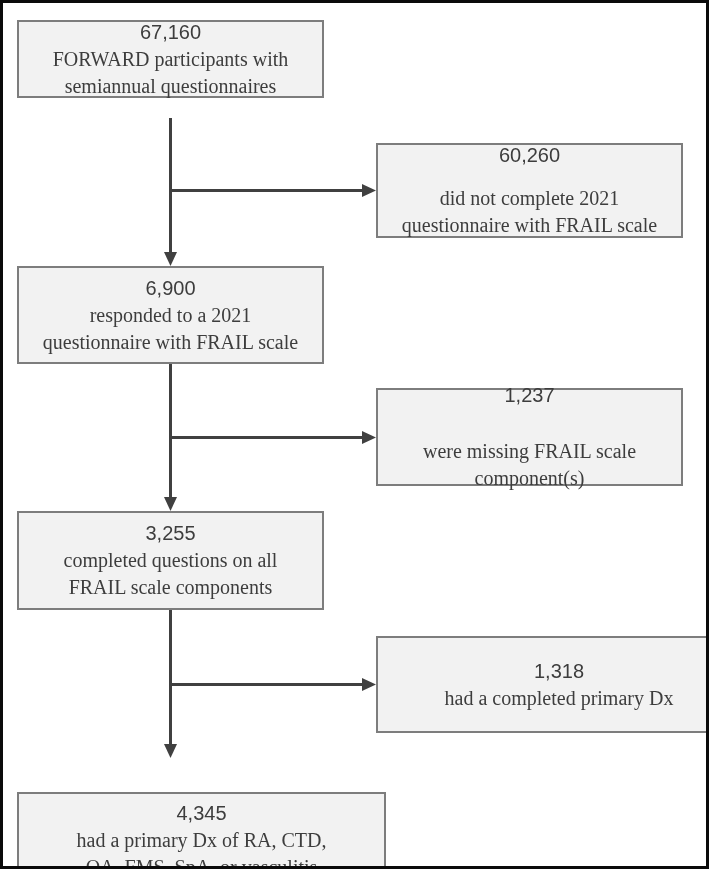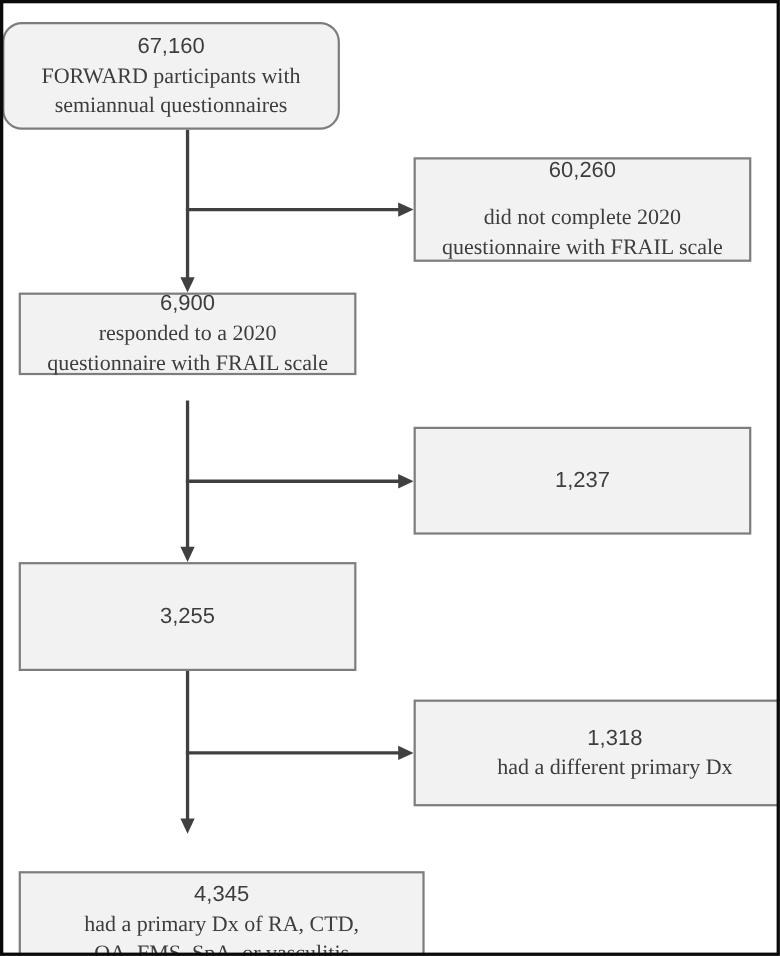--- a/index.html
+++ b/index.html
@@ -39,23 +39,23 @@
     align-items: center;
     justify-content: center;
     text-align: center;
     font-size: 20px;
     line-height: 27px;
     z-index: 2;
   }
   .box-value { white-space: nowrap; }
   .box-label { white-space: pre-line; font-family: Liberation Serif, serif; }
 
-  .pos-main-1 { left: 2px;  top: 20px;  width: 307px; height: 98px; border-radius: 18px; }
+  .pos-main-1 { left: 17px;  top: 20px;  width: 307px; height: 78px; }
   .pos-excl-1 { left: 376px; top: 143px; width: 307px; height: 95px; gap: 16px; }
-  .pos-main-2 { left: 17px;  top: 266px; width: 307px; height: 75px; }
+  .pos-main-2 { left: 17px;  top: 266px; width: 307px; height: 98px; }
   .pos-excl-2 { left: 376px; top: 388px; width: 307px; height: 98px; gap: 29px; }
   .pos-main-3 { left: 17px;  top: 511px; width: 307px; height: 99px; }
   .pos-excl-3 { left: 376px; top: 636px; width: 366px; height: 97px; }
   .pos-main-4 { left: 17px;  top: 792px; width: 369px; height: 97px; justify-content: center; }
 </style>
 </head>
 <body>
 
 <div class="figure">
 
@@ -93,41 +93,45 @@
   </svg>
 
   <div class="flow-box pos-main-1">
     <div class="box-value">67,160</div>
     <div class="box-label">FORWARD participants with
 semiannual questionnaires</div>
   </div>
 
   <div class="flow-box pos-excl-1">
     <div class="box-value">60,260</div>
-    <div class="box-label">did not complete 2020
+    <div class="box-label">did not complete 2021
 questionnaire with FRAIL scale</div>
   </div>
 
   <div class="flow-box pos-main-2">
     <div class="box-value">6,900</div>
-    <div class="box-label">responded to a 2020
+    <div class="box-label">responded to a 2021
 questionnaire with FRAIL scale</div>
   </div>
 
   <div class="flow-box pos-excl-2">
     <div class="box-value">1,237</div>
+    <div class="box-label">were missing FRAIL scale
+component(s)</div>
   </div>
 
   <div class="flow-box pos-main-3">
     <div class="box-value">3,255</div>
+    <div class="box-label">completed questions on all
+FRAIL scale components</div>
   </div>
 
   <div class="flow-box pos-excl-3">
     <div class="box-value">1,318</div>
-    <div class="box-label">had a different primary Dx</div>
+    <div class="box-label">had a completed primary Dx</div>
   </div>
 
   <div class="flow-box pos-main-4">
     <div class="box-value">4,345</div>
     <div class="box-label">had a primary Dx of RA, CTD,
 OA, FMS, SpA, or vasculitis</div>
   </div>
 
   <div class="frame-border"></div>
 </div>

